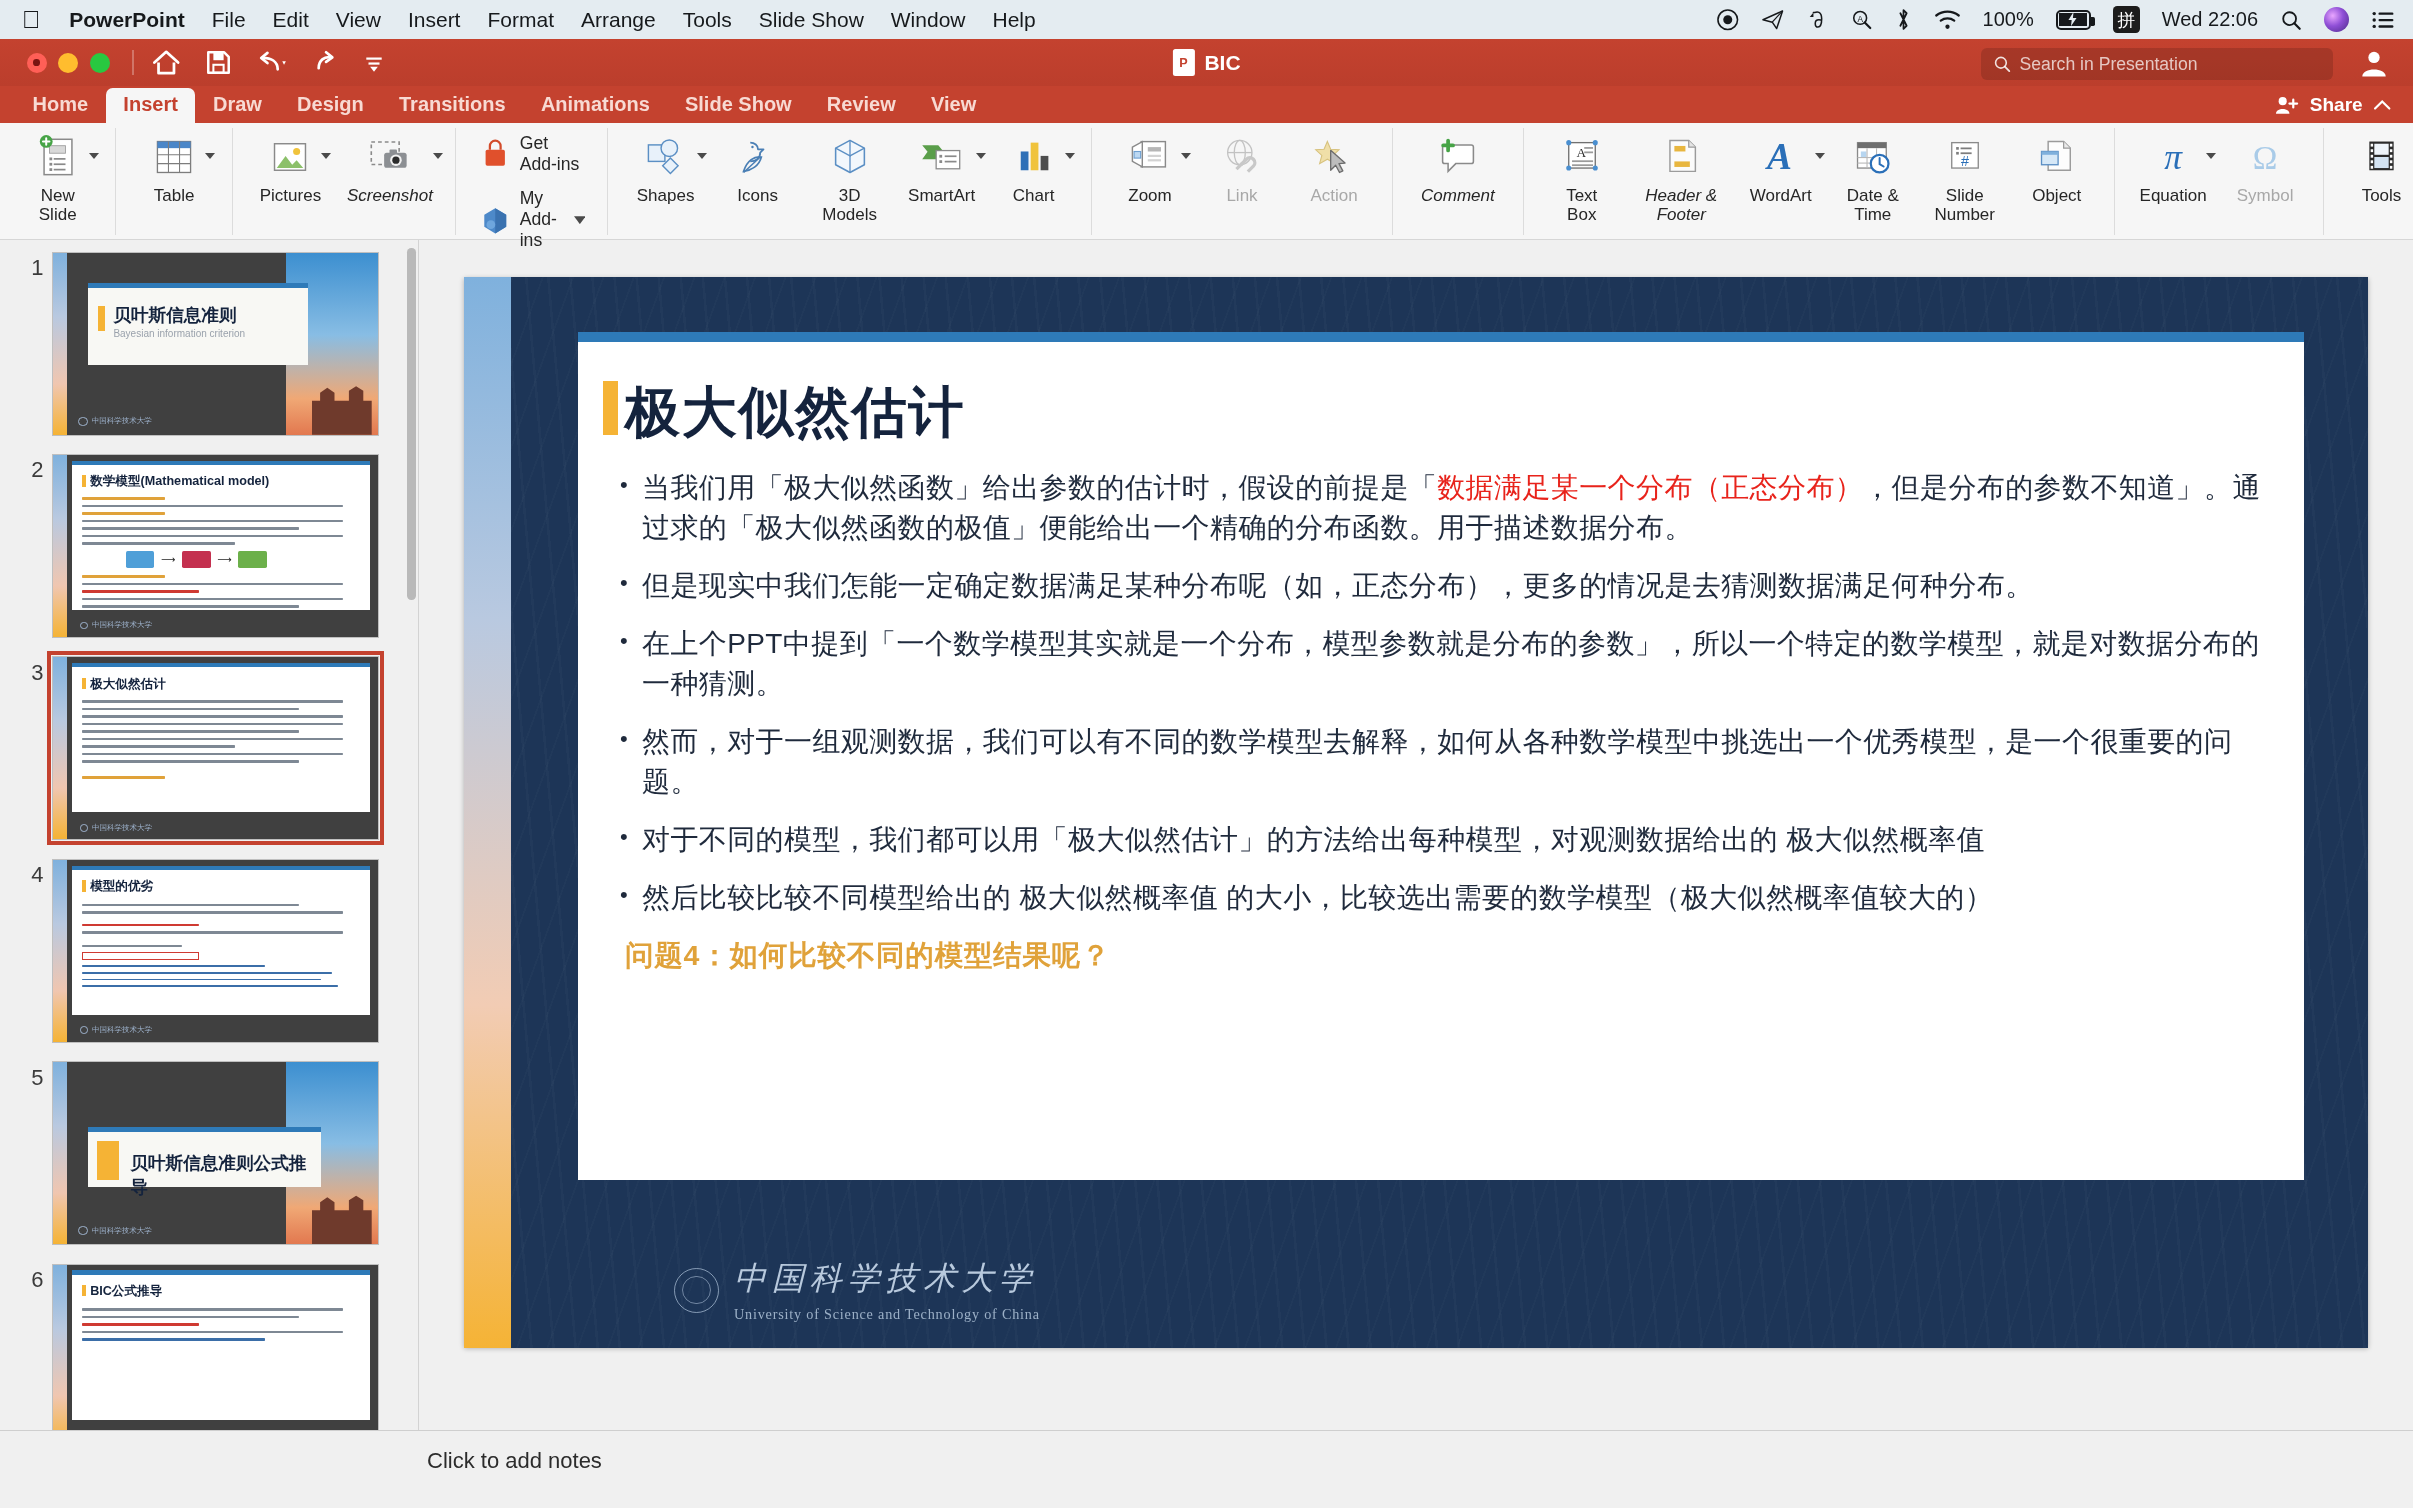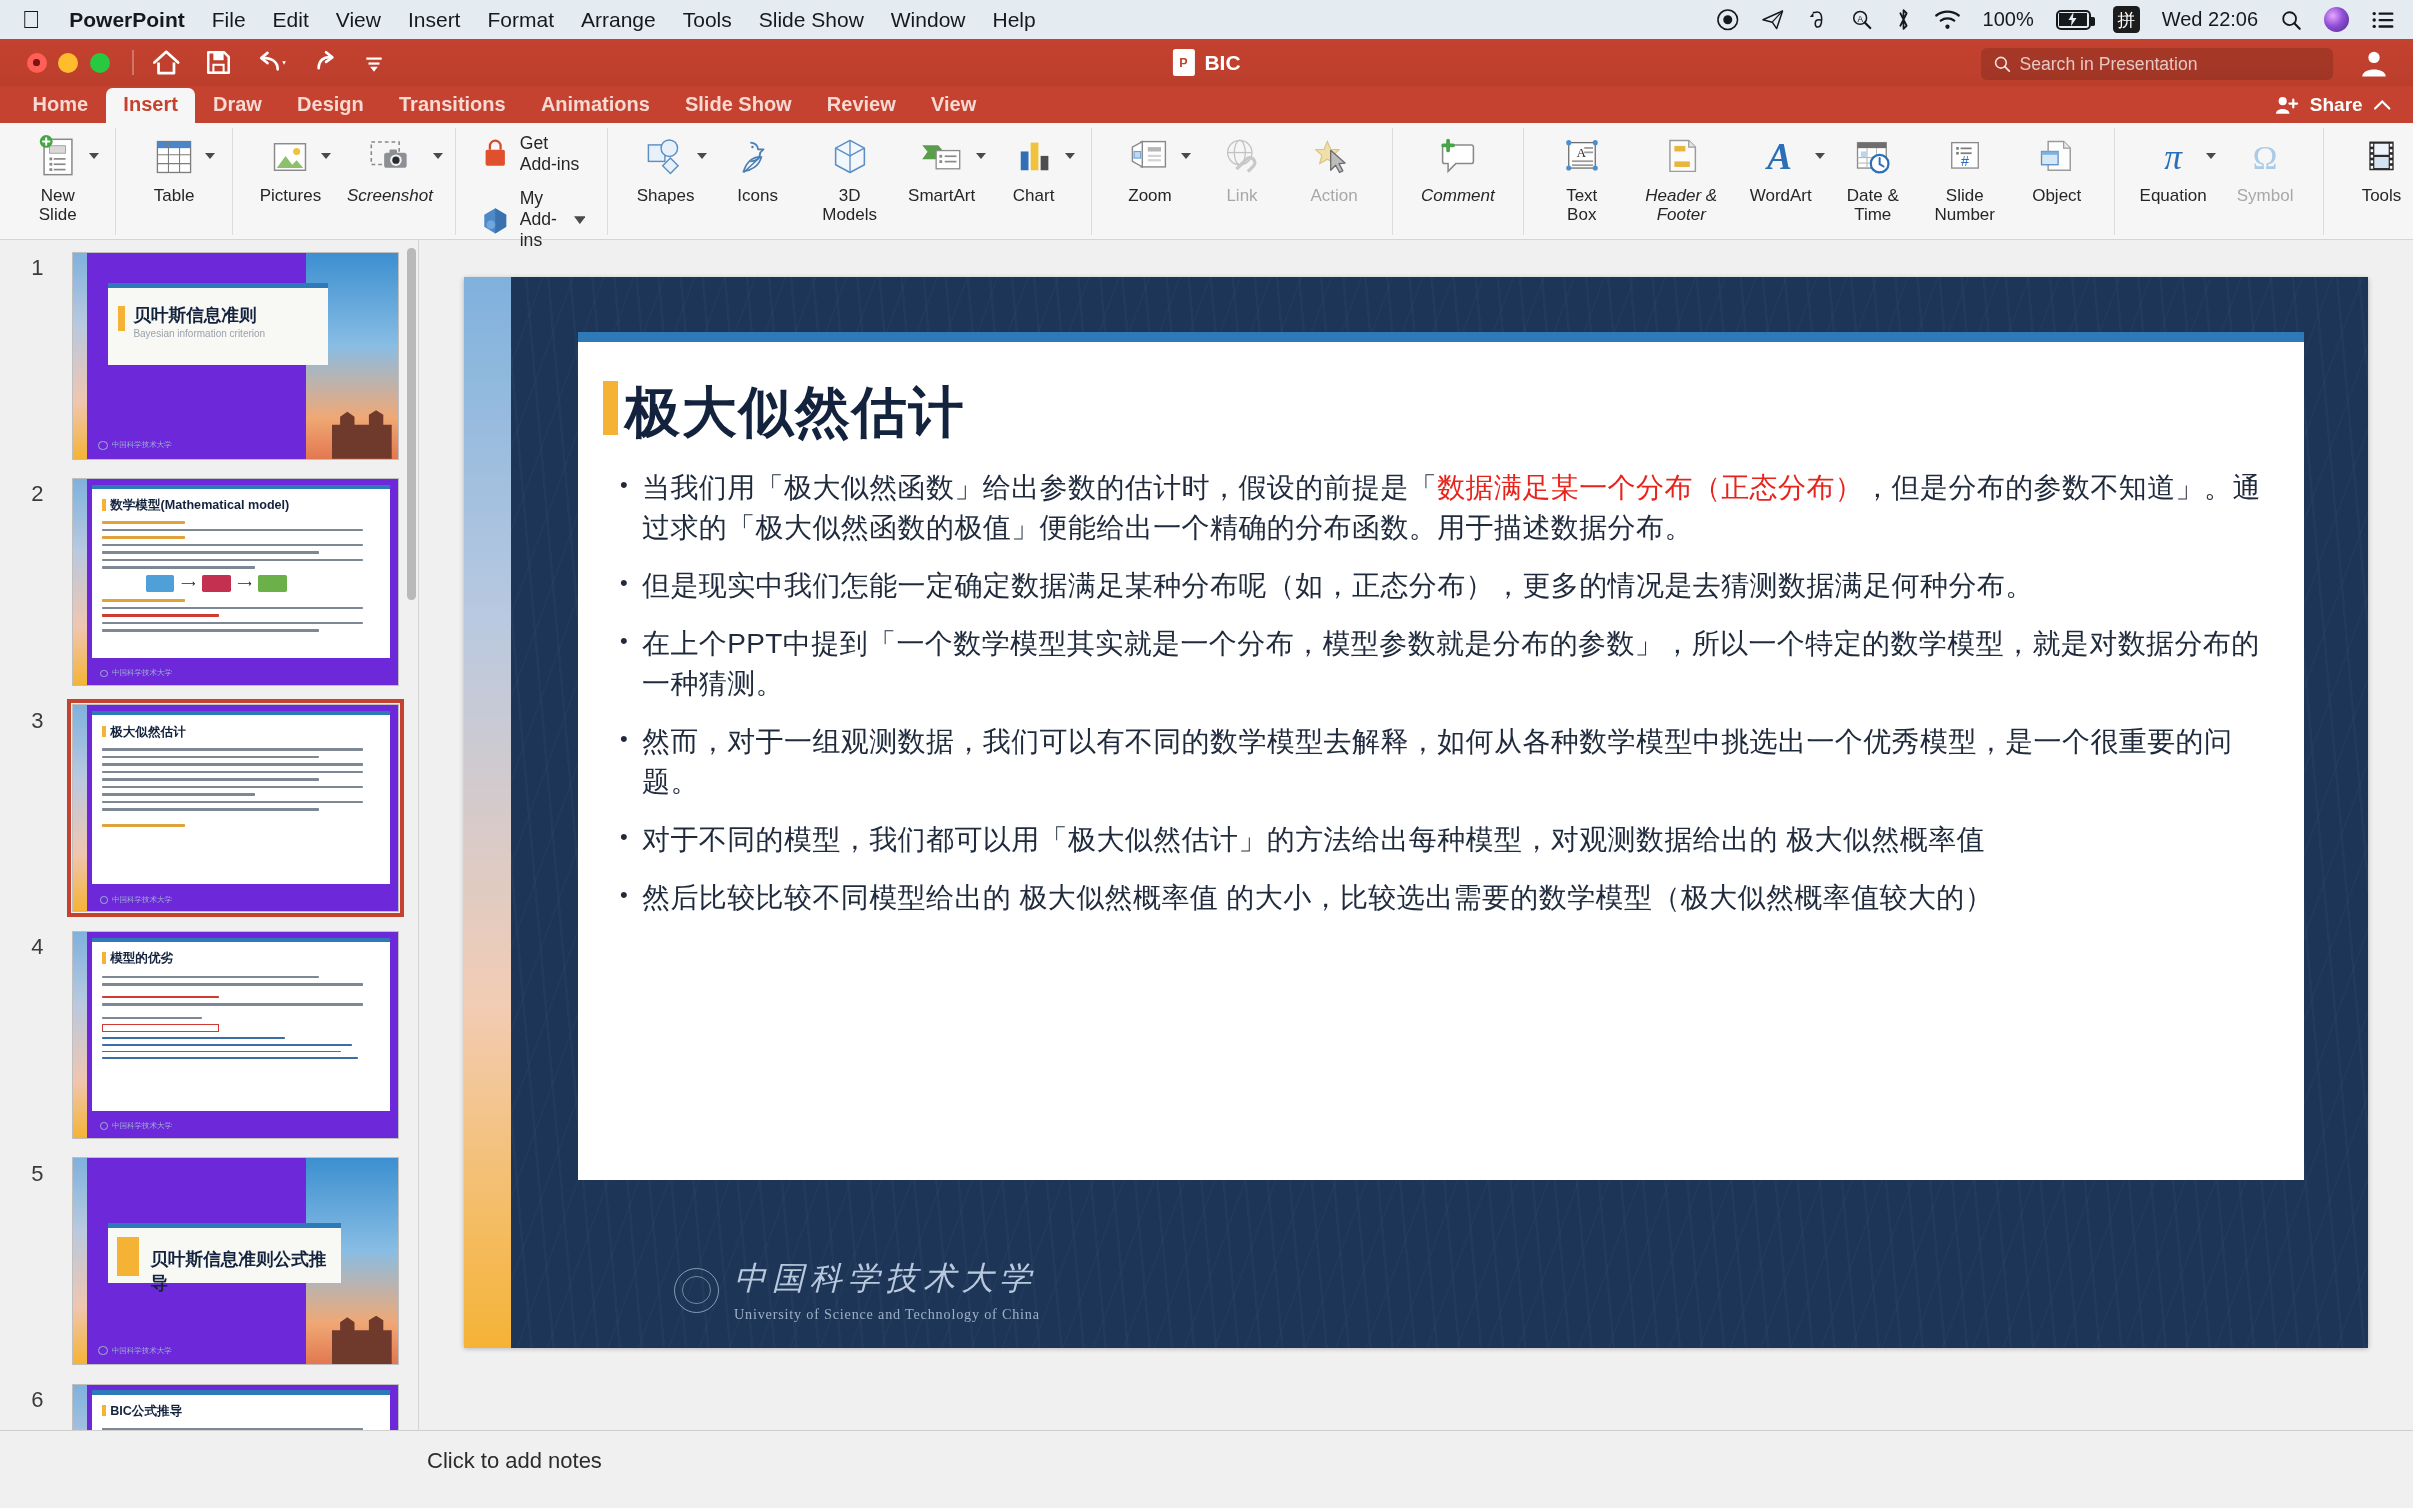--- a/index.html
+++ b/index.html
@@ -147,22 +147,22 @@
 
   
   .thumbpane {
     width: 419px; background:#f0f0f0; overflow:hidden;
     position:relative; padding-top: 11.7px;
     border-right: 0.8px solid #d3d3d3;
   }
   .thumbrow { display:flex; align-items:flex-start; margin-bottom: 18.4px; padding-left: 8.4px; }
   .thumbnum { width: 35px; text-align:right; font-size:22px; color:#3b3b3b; padding-top: 3.4px; }
   .thumbbox {
-    margin-left: 29px; width: 327px; height: 208px;
-    background:#6d28d9; position:relative; overflow:hidden;
+    margin-left: 9px; width: 327px; height: 184px;
+    background:#404040; position:relative; overflow:hidden;
     border: 0.8px solid #bfbfbf;
   }
   .thumbrow.sel .thumbbox { outline: 4.2px solid #c4422f; outline-offset: 1.7px; }
   .leftstrip {
     position:absolute; left:0; top:0; bottom:0; width: 13.4px;
     background: linear-gradient(180deg,#7fb1dd 0%, #b9c9e0 35%, #f0c6b0 72%, #f5b335 100%);
   }
 
   
   .t-sky {
@@ -990,20 +990,21 @@
           <div class="bul">
             <span class="dot">•</span>
             <span class="txt">对于不同的模型，我们都可以用「极大似然估计」的方法给出每种模型，对观测数据给出的 极大似然概率值</span>
           </div>
           <div class="bul">
             <span class="dot">•</span>
             <span class="txt">然后比较比较不同模型给出的 极大似然概率值 的大小，比较选出需要的数学模型（极大似然概率值较大的）</span>
           </div>
         </div>
 
+        <div class="question">问题4：如何比较不同的模型结果呢？</div>
       </div>
 
       <div class="usts">
         <span class="seal">
             <span class="inner"></span>
           </span>
         <span class="stack">
           <span class="cn">中国科学技术大学</span>
           <span class="en">University of Science and Technology of China</span>
         </span>

